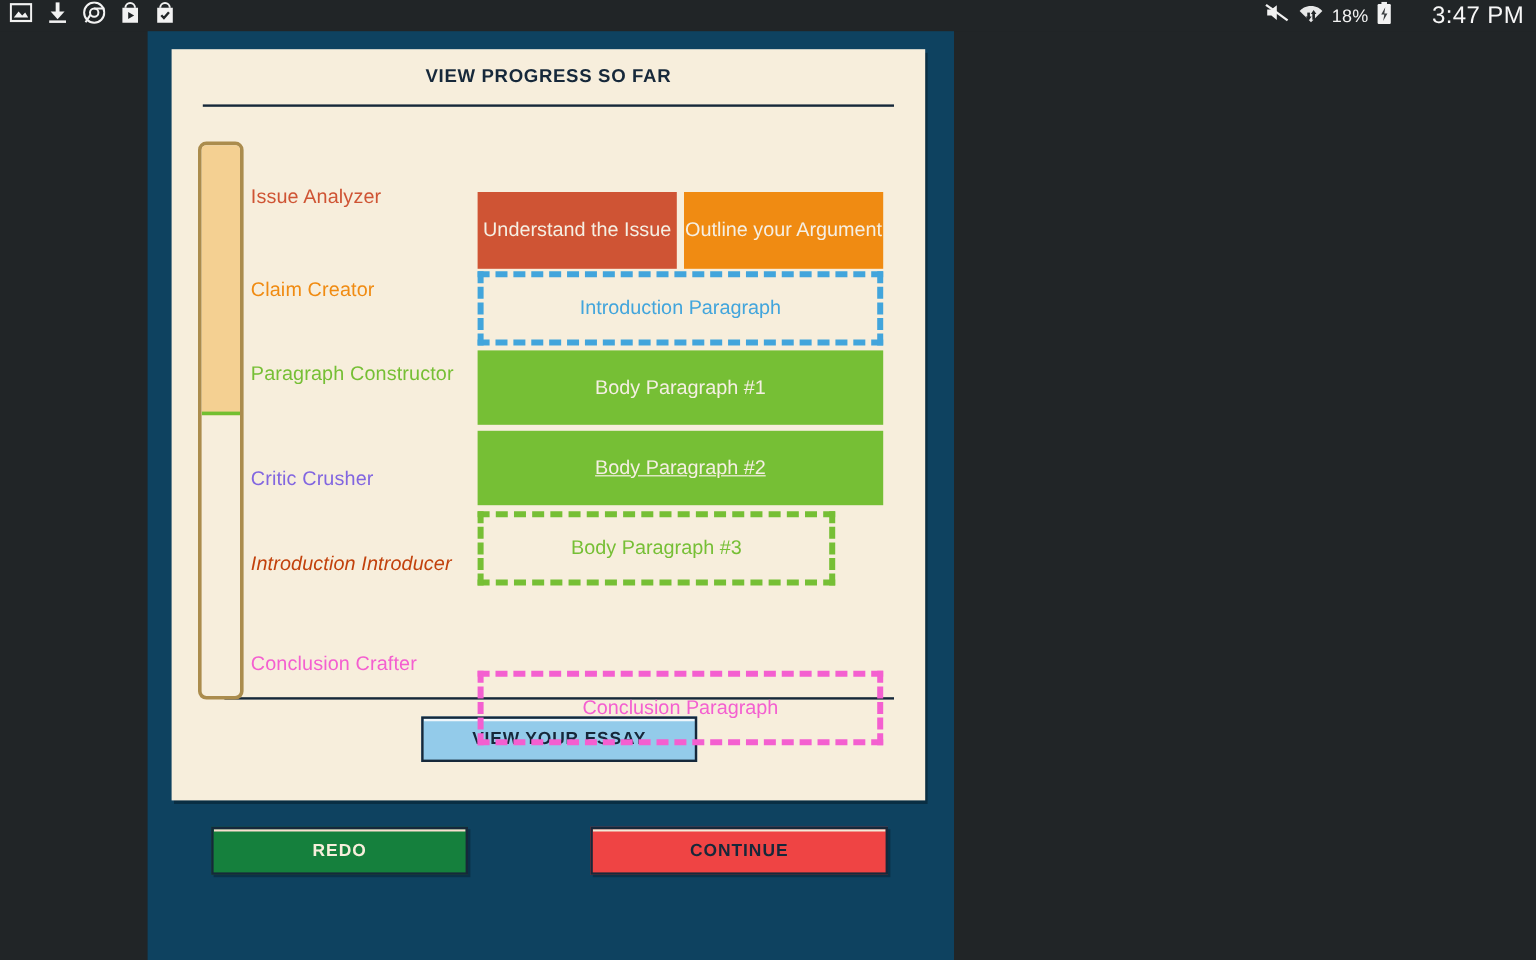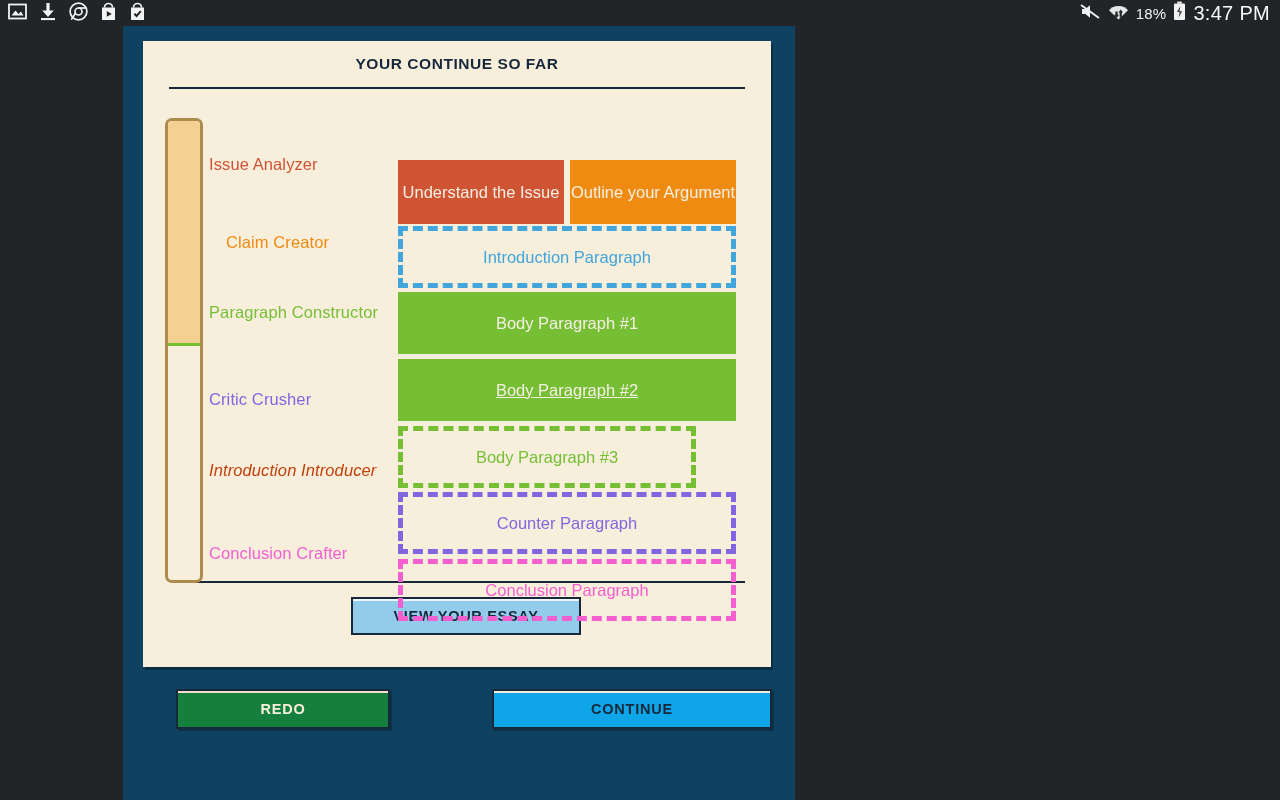--- a/index.html
+++ b/index.html
@@ -15,21 +15,21 @@
   #statusbar {
     position: absolute; left: 0; top: 0; width: 1280px; height: 26px;
     background: #212527; display: flex; align-items: center;
   }
   #statusbar .left { display: flex; align-items: center; gap: 12px; padding-left: 8px; }
   #statusbar .right { margin-left: auto; display: flex; align-items: center; gap: 7px; padding-right: 10px; justify-content: center; }
   .sb-icon { display: block; }
   #battery-pct {
     color: #f2f2f2; font-size: 15px; letter-spacing: .2px;
   }
-  #clock { color: #f7f7f7; font-size: 20px; letter-spacing: .3px; }
+  #clock { color: #f7f7f7; font-size: 20px; letter-spacing: .3px; margin-left: 26px; }
 
   
   #app-bg {
     position: absolute; left: 123px; top: 26px; width: 672px; height: 774px;
     background: #0e4260;
   }
 
   
   #card {
     position: absolute; left: 143px; top: 41px; width: 628px; height: 626px;
@@ -91,22 +91,22 @@
     position: absolute; height: 40px; line-height: 36px; text-align: center;
     border: 2px solid #16283a; font-weight: bold; font-size: 14.5px;
     letter-spacing: .8px; cursor: pointer;
   }
   #redo-button {
     left: 176px; top: 689px; width: 214px;
     background: #15803d; color: #f7eedc;
     box-shadow: inset 0 2px 0 #f9ded0, 2px 2px 0 rgba(0,0,0,.25);
   }
   #continue-button {
-    left: 492px; top: 689px; width: 280px;
-    background: #0ea5e9; color: #16283a;
+    left: 492px; top: 689px; width: 248px;
+    background: #ef4444; color: #16283a;
     box-shadow: inset 0 2px 0 #f2ead8, 2px 2px 0 rgba(0,0,0,.25);
   }
 </style>
 </head>
 <body>
 
 <div id="screen">
 
   <div id="statusbar">
     <div class="left">
@@ -171,46 +171,45 @@
           </svg>
       </span>
       <span id="clock">3:47 PM</span>
     </div>
   </div>
 
   <div id="app-bg"></div>
 
   <div id="card">
 
-    <div id="card-title">YOUR CONTINUE SO FAR</div>
+    <div id="card-title">VIEW PROGRESS SO FAR</div>
     <div class="rule"></div>
 
     <div id="card-body">
 
       <div id="progress-track">
         <div id="progress-fill" style="height: 49%;"></div>
       </div>
 
       <div id="stage-labels">
           <div class="stage-label" style="top: 66px; color: rgb(207, 84, 52);">Issue Analyzer</div>
-          <div class="stage-label" style="top: 144px; color: rgb(240, 139, 18); margin-left: 17px;">Claim Creator</div>
+          <div class="stage-label" style="top: 144px; color: rgb(240, 139, 18);">Claim Creator</div>
           <div class="stage-label" style="top: 214px; color: rgb(118, 191, 53);">Paragraph Constructor</div>
           <div class="stage-label" style="top: 301px; color: rgb(130, 102, 224);">Critic Crusher</div>
           <div class="stage-label" style="top: 372px; color: #c2410c; font-style: italic;">Introduction Introducer</div>
           <div class="stage-label" style="top: 455px; color: rgb(244, 95, 208);">Conclusion Crafter</div>
         </div>
 
       <div id="blocks">
           <div class="block filled" style="top: 71px; left: 0px; width: 166px; height: 64px; background: rgb(207, 84, 52);">Understand the Issue</div>
           <div class="block filled" style="top: 71px; left: 172px; width: 166px; height: 64px; background: rgb(240, 139, 18);">Outline your Argument</div>
           <div class="block dashed" style="top: 137px; left: 0px; width: 338px; height: 62px; border: 5px dashed rgb(66, 165, 220); color: rgb(66, 165, 220);">Introduction Paragraph</div>
           <div class="block filled" style="top: 203px; left: 0px; width: 338px; height: 62px; background: rgb(118, 191, 53);">Body Paragraph #1</div>
           <div class="block filled" style="top: 270px; left: 0px; width: 338px; height: 62px; background: rgb(118, 191, 53); text-decoration: underline;">Body Paragraph #2</div>
           <div class="block dashed" style="top: 337px; left: 0px; width: 298px; height: 62px; border: 5px dashed rgb(118, 191, 53); color: rgb(118, 191, 53);">Body Paragraph #3</div>
-          <div class="block dashed" style="top: 403px; left: 0px; width: 338px; height: 62px; border: 5px dashed rgb(130, 102, 224); color: rgb(130, 102, 224);">Counter Paragraph</div>
           <div class="block dashed" style="top: 470px; left: 0px; width: 338px; height: 62px; border: 5px dashed rgb(244, 95, 208); color: rgb(244, 95, 208);">Conclusion Paragraph</div>
         </div>
 
     </div>
 
     <div id="view-essay-wrap">
       <div class="rule" style="margin:0 26px 14px 26px;"></div>
       <div id="view-essay-btn">VIEW YOUR ESSAY</div>
     </div>
 

